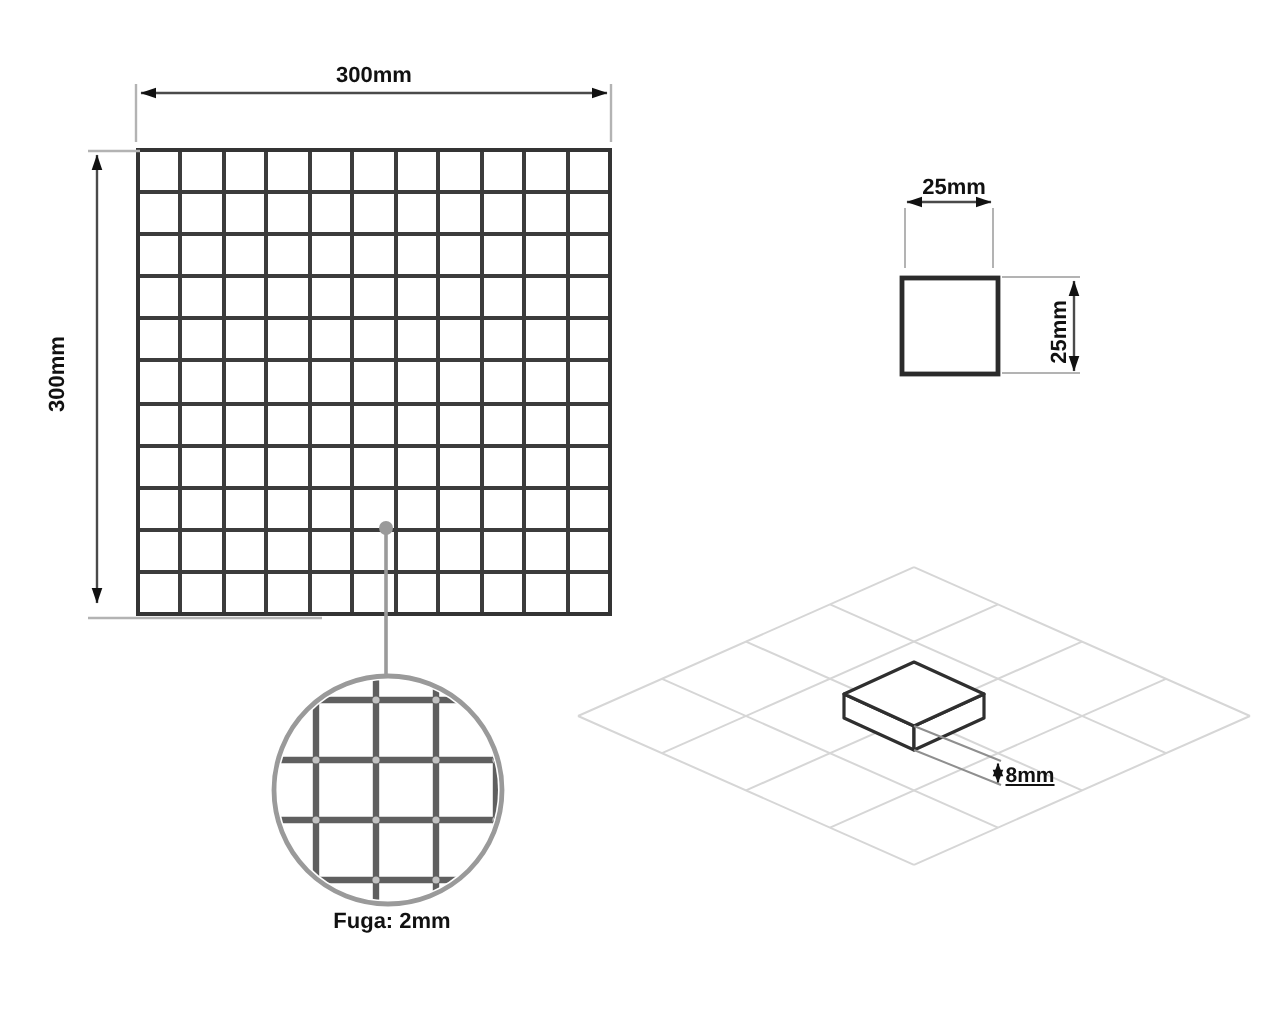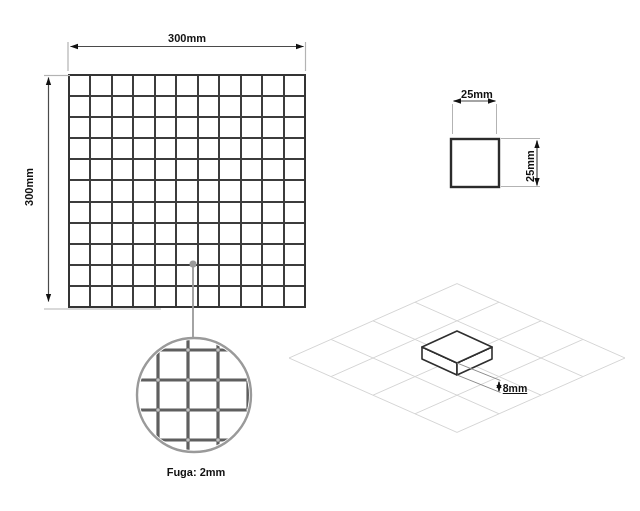--- a/index.html
+++ b/index.html
@@ -251,14 +251,14 @@
           <circle cx="248" cy="440" r="1.8" fill="#c2c2c2"></circle>
         </g>
     </g>
   </svg>
 
   <div class="dim-label" style="left:187px;top:38px;">300mm</div>
   <div class="dim-label vert" style="left:29px;top:187px;">300mm</div>
   <div class="dim-label" style="left:477px;top:94px;">25mm</div>
   <div class="dim-label vert" style="left:530px;top:166px;">25mm</div>
   <div class="dim-label small" style="left:515px;top:388px;">8mm</div>
-  <div class="dim-label" style="left:196px;top:472px;">Fuga: 2mm</div>
+  <div class="dim-label" style="left:196px;top:461px;">Fuga: 2mm</div>
 </div>
 
 </body></html>

